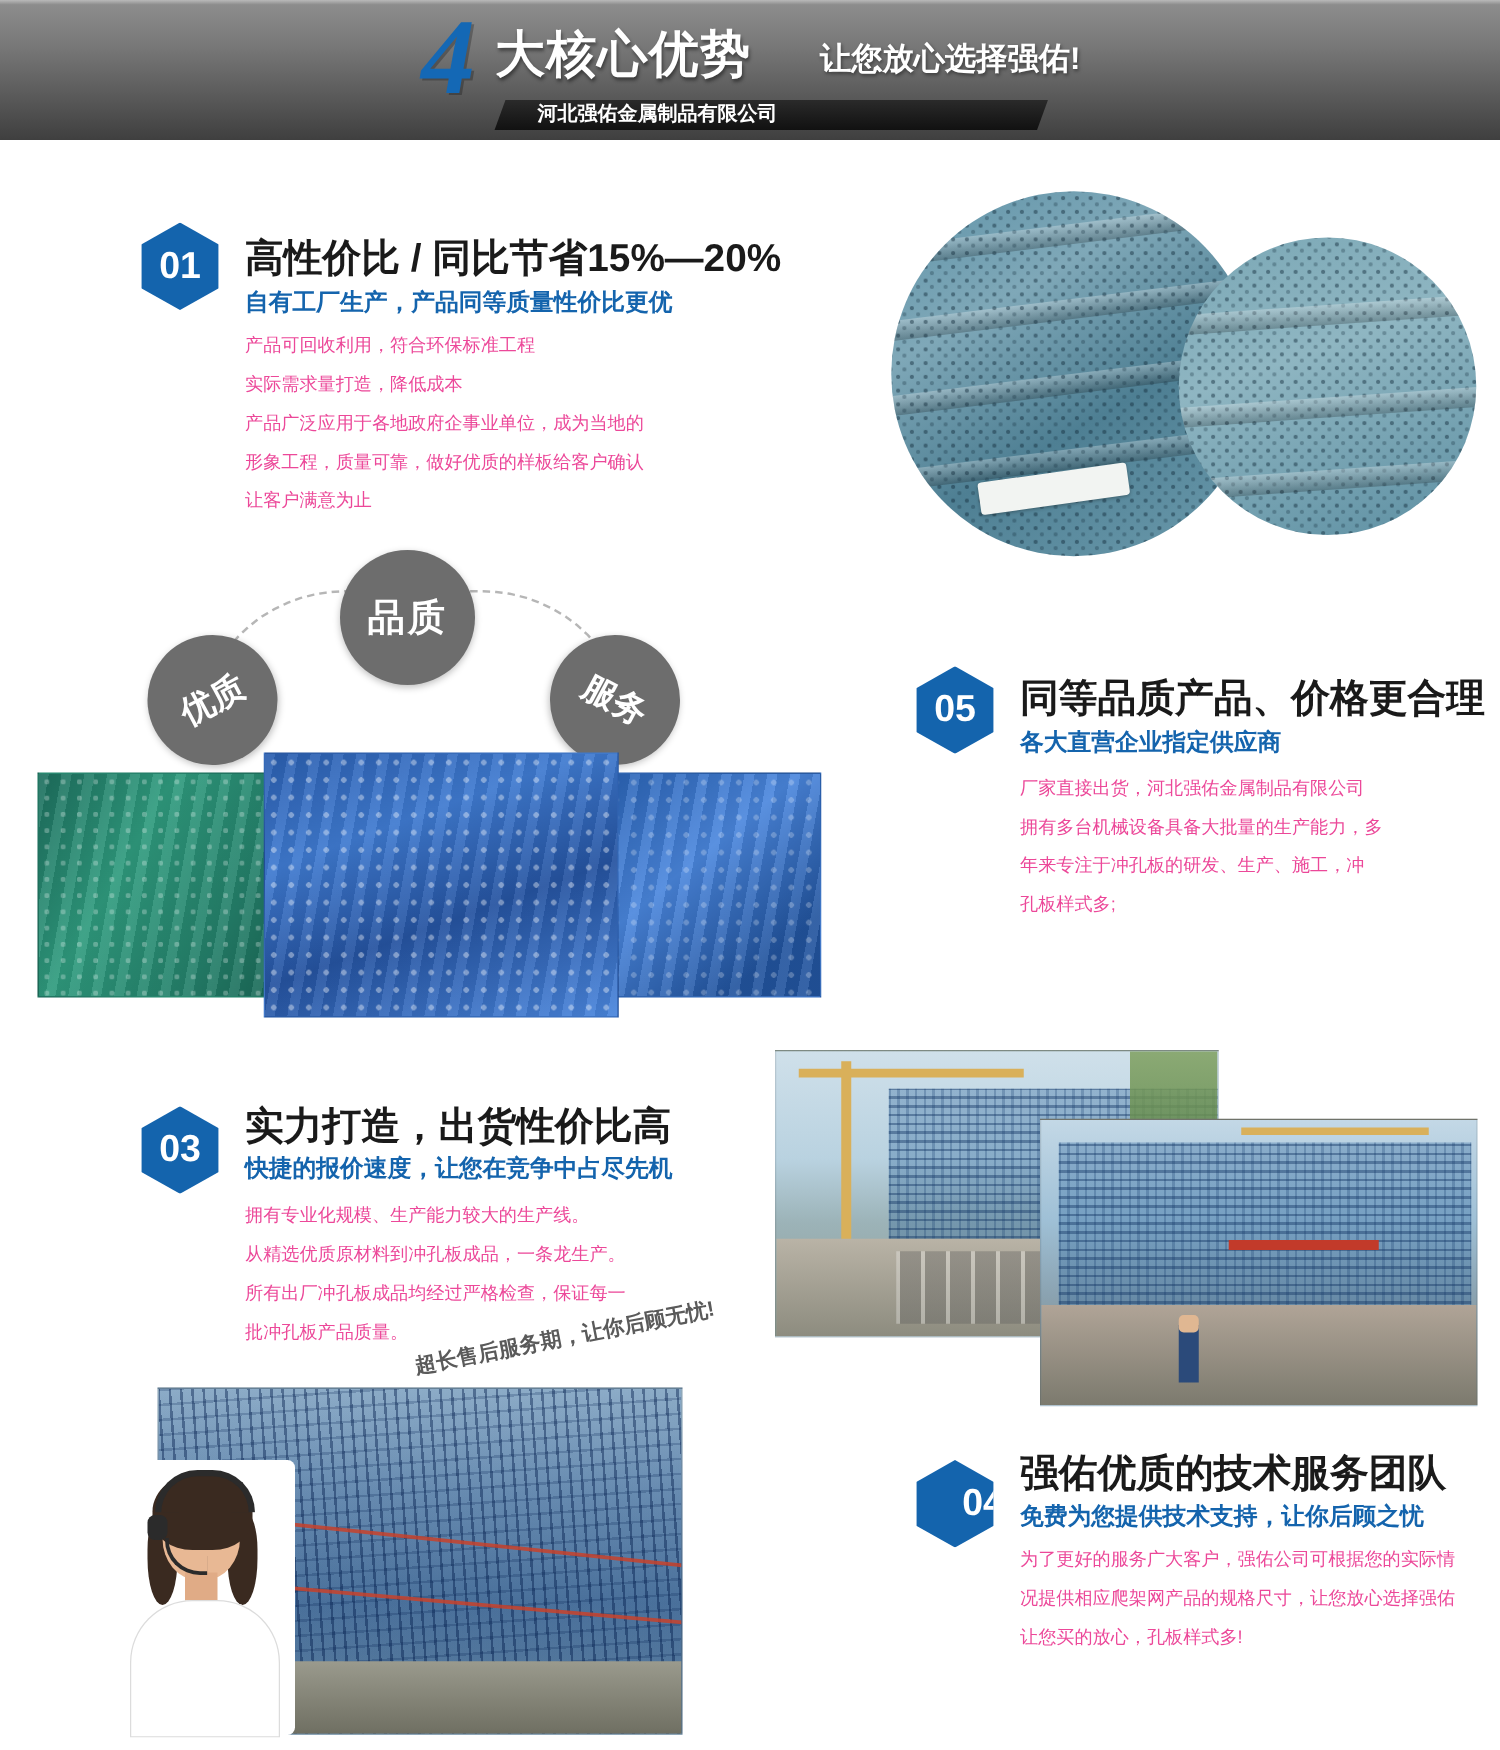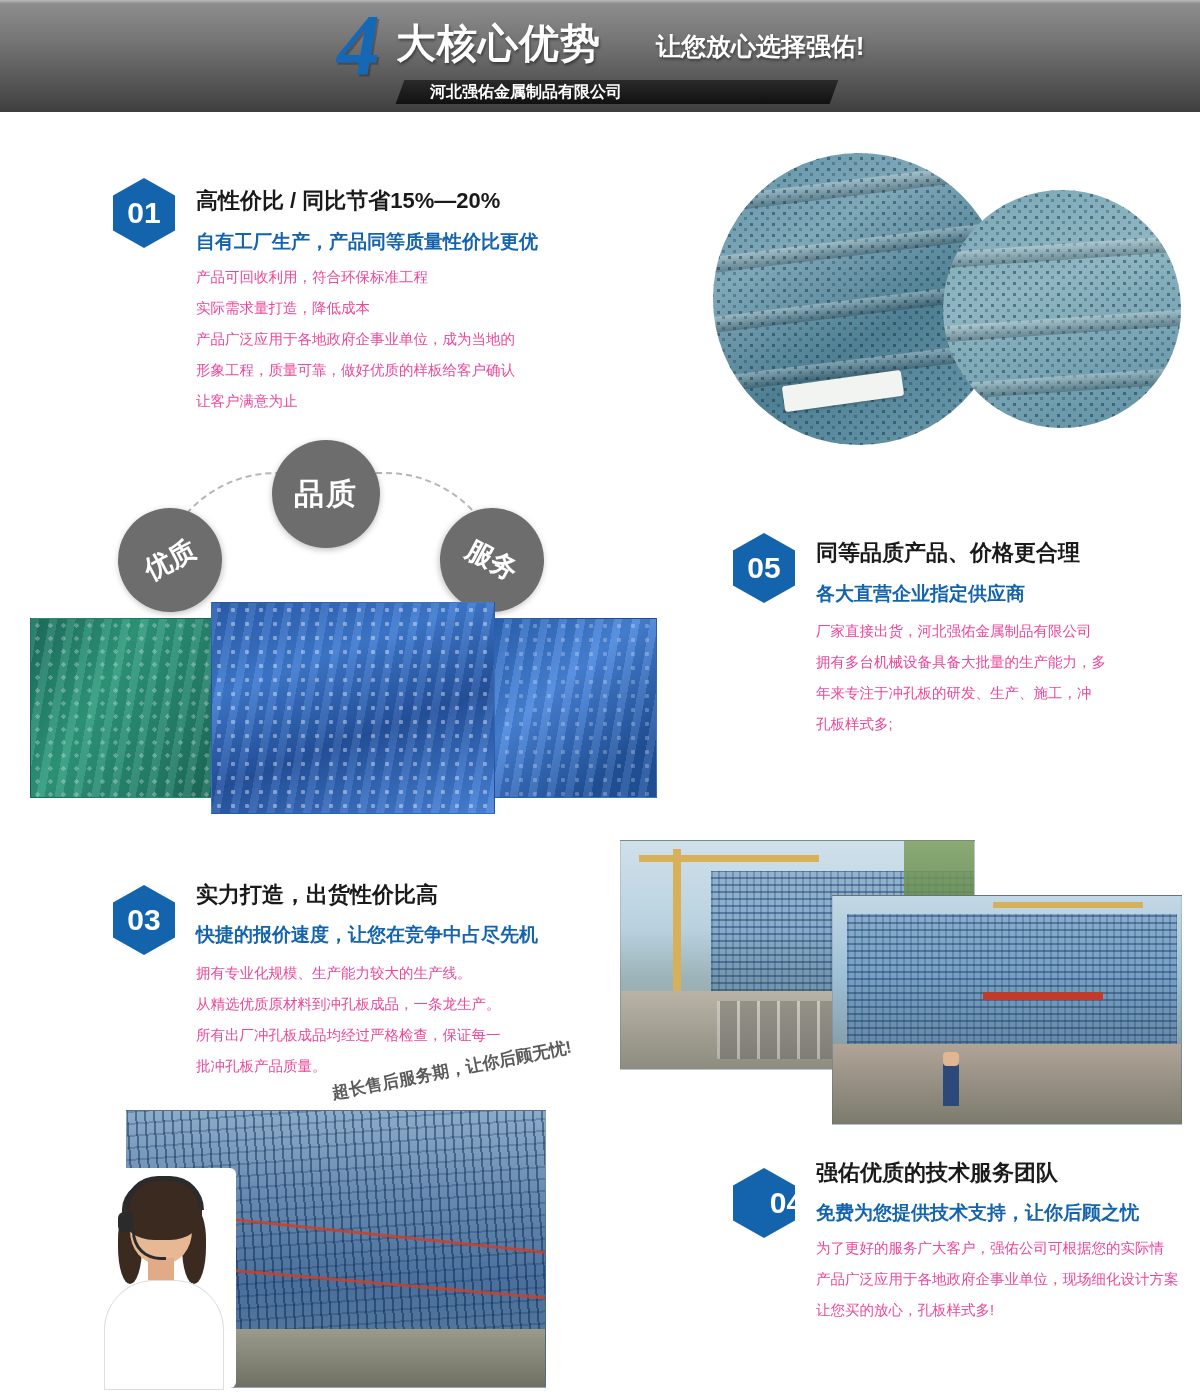--- a/index.html
+++ b/index.html
@@ -99,21 +99,21 @@
     color: #fff;
     font-size: 30px;
     font-weight: bold;
     display: flex;
     align-items: center;
     justify-content: center;
     font-family: "Liberation Sans", sans-serif;
   }
   .blk-title {
     position: absolute;
-    font-size: 22px;
+    font-size: 31px;
     font-weight: bold;
     color: #1a1a1a;
     white-space: nowrap;
   }
   .blk-sub {
     position: absolute;
     font-size: 19px;
     font-weight: bold;
     color: #1464ad;
     white-space: nowrap;
@@ -468,15 +468,15 @@
   <div class="headset-band"></div>
   <div class="headset-pad"></div>
   <div class="headset-mic"></div>
 </div>
 
 <div class="num-badge" id="sec4-badge">04</div>
 <div class="blk-title" id="sec4-title">强佑优质的技术服务团队</div>
 <div class="blk-sub" id="sec4-sub">免费为您提供技术支持，让你后顾之忧</div>
 <div class="blk-body" id="sec4-body">
   <div>为了更好的服务广大客户，强佑公司可根据您的实际情</div>
-  <div>产品广泛应用于各地政府企事业单位，现场细化设计方案</div>
+  <div>况提供相应爬架网产品的规格尺寸，让您放心选择强佑</div>
   <div>让您买的放心，孔板样式多!</div>
 </div>
 
 </body></html>

